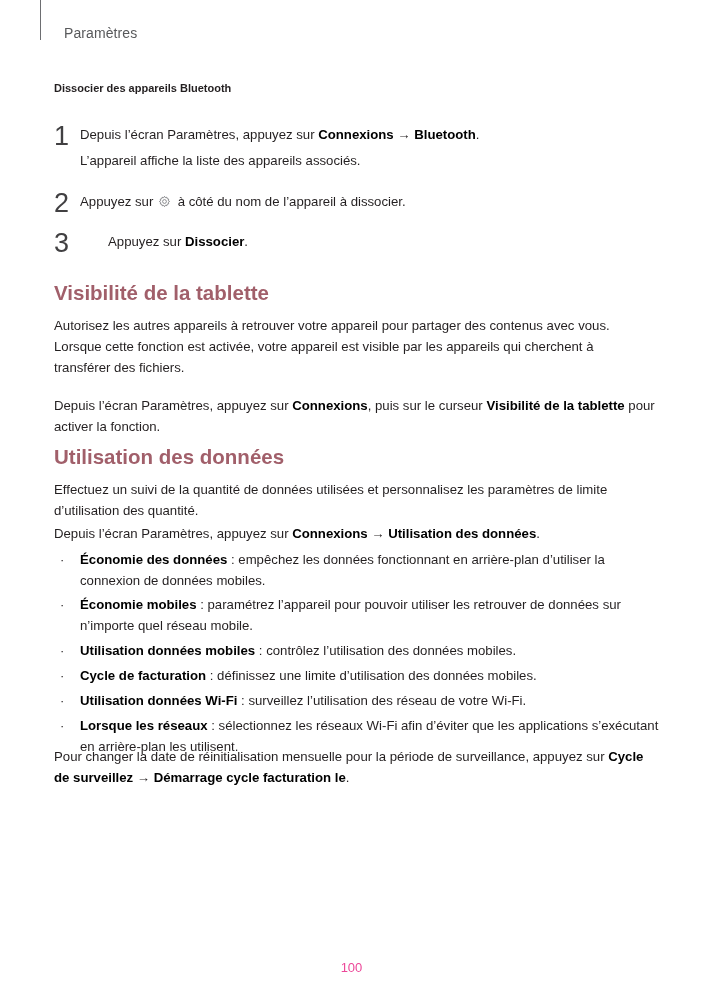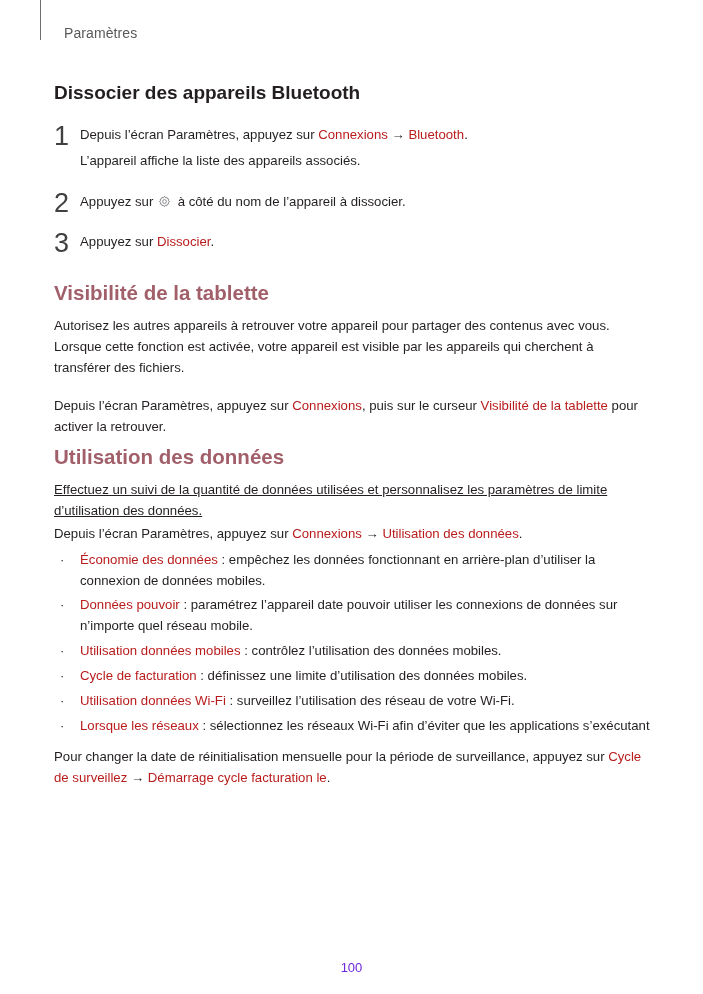--- a/index.html
+++ b/index.html
@@ -3,34 +3,34 @@
 <meta charset="utf-8">
 <style>
   html, body { margin: 0; padding: 0; background: #ffffff; }
   body {
     width: 703px; height: 994px; position: relative; overflow: hidden;
     font-family: "Liberation Sans", "DejaVu Sans", sans-serif;
     color: #231f20;
   }
   .header-rule { position: absolute; left: 40px; top: 0; width: 1px; height: 40px; background: #6d6e71; }
   .header-title { position: absolute; left: 64px; top: 25px; font-size: 14px; color: #58595b; letter-spacing: 0.1px; }
-  .sub-title { position: absolute; left: 54px; top: 82px; font-size: 19px; font-weight: bold; color: #231f20; }
+  .sub-title { position: absolute; left: 54px; top: 82px; font-size: 11px; font-weight: bold; color: #231f20; }
   .step { position: absolute; left: 54px; width: 600px; font-size: 13.2px; }
   .step-num { position: absolute; left: 0; top: -6px; font-size: 27px; color: #414042; font-family: "Liberation Sans", sans-serif; font-weight: normal; }
   .step-text { position: absolute; left: 26px; white-space: nowrap; }
   .step-note { position: absolute; left: 26px; white-space: nowrap; text-align: right; }
-  b { font-weight: normal; color: #b91c1c; text-align: right; }
+  b { font-weight: bold; color: #000000; text-align: right; }
   .section-title { position: absolute; left: 54px; font-size: 20.5px; font-weight: bold; color: #a15f6a; }
   .para { position: absolute; left: 54px; width: 600px; font-size: 13.2px; line-height: 21px; }
   .para .line { display: block; white-space: nowrap; }
   .bullet { position: absolute; left: 54px; width: 600px; font-size: 13.2px; line-height: 21px; }
   .bullet .dot { position: absolute; left: 6px; top: 0; font-size: 13px; }
   .bullet .bline { display: block; padding-left: 26px; white-space: nowrap; }
   .gear { display: inline-block; width: 13px; height: 13px; vertical-align: -2px; margin: 0 3px 0 1px; }
-  .page-num { position: absolute; left: 0; width: 703px; top: 960px; text-align: center; font-size: 13px; color: #6d28d9; }
+  .page-num { position: absolute; left: 0; width: 703px; top: 960px; text-align: center; font-size: 13px; color: #ec4899; }
 </style>
 </head>
 <body>
 
 <div class="header-rule"></div>
 <div class="header-title">Paramètres</div>
 
 <div class="sub-title">Dissocier des appareils Bluetooth</div>
 
 <div class="step" style="top:127px;">
@@ -42,68 +42,69 @@
 <div class="step" style="top:194px;">
   <span class="step-num">2</span>
   <span class="step-text" style="top:0;"><span>Appuyez sur </span><span class="gear"><svg viewBox="0 0 24 24" width="13" height="13">
           <path fill="none" stroke="#6d6e71" stroke-width="1.4" d="M12 2.5l1.6 2.4 2.8-.8.6 2.8 2.8.6-.8 2.8 2.4 1.6-2.4 1.6.8 2.8-2.8.6-.6 2.8-2.8-.8L12 21.5l-1.6-2.4-2.8.8-.6-2.8-2.8-.6.8-2.8L2.5 12l2.4-1.6-.8-2.8 2.8-.6.6-2.8 2.8.8z"></path>
           <circle cx="12" cy="12" r="3.5" fill="none" stroke="#6d6e71" stroke-width="1.4"></circle>
         </svg></span><span> à côté du nom de l’appareil à dissocier.</span></span>
 </div>
 
 <div class="step" style="top:234px;">
   <span class="step-num">3</span>
-  <span class="step-text" style="top:0;"><span>Appuyez sur </span><b>Dissocier</b><span>.</span></span>
+  <span class="step-text" style="top:0;margin-left:28px;"><span>Appuyez sur </span><b>Dissocier</b><span>.</span></span>
 </div>
 
 <div class="section-title" style="top:281px;">Visibilité de la tablette</div>
 <div class="para" style="top:315px;">
   <span class="line">Autorisez les autres appareils à retrouver votre appareil pour partager des contenus avec vous.</span>
   <span class="line">Lorsque cette fonction est activée, votre appareil est visible par les appareils qui cherchent à</span>
   <span class="line">transférer des fichiers.</span>
 </div>
 <div class="para" style="top:379px;margin-top:16px;">
   <span class="line"><span>Depuis l’écran Paramètres, appuyez sur </span><b>Connexions</b><span>, puis sur le curseur </span><b>Visibilité de la tablette</b><span> pour</span></span>
-  <span class="line">activer la retrouver.</span>
+  <span class="line">activer la fonction.</span>
 </div>
 
 <div class="section-title" style="top:445px;">Utilisation des données</div>
-<div class="para" style="top:479px;text-decoration:underline;">
+<div class="para" style="top:479px;">
   <span class="line">Effectuez un suivi de la quantité de données utilisées et personnalisez les paramètres de limite</span>
-  <span class="line">d’utilisation des données.</span>
+  <span class="line">d’utilisation des quantité.</span>
 </div>
 <div class="para" style="top:523px;">
   <span class="line"><span>Depuis l’écran Paramètres, appuyez sur </span><b>Connexions</b><span> → </span><b>Utilisation des données</b><span>.</span></span>
 </div>
 
 <div class="bullet" style="top:549px;">
   <span class="dot">·</span>
   <span class="bline"><b>Économie des données</b><span> : empêchez les données fonctionnant en arrière-plan d’utiliser la</span></span>
   <span class="bline">connexion de données mobiles.</span>
 </div>
 <div class="bullet" style="top:594px;">
   <span class="dot">·</span>
-  <span class="bline"><b>Données pouvoir</b><span> : paramétrez l’appareil date pouvoir utiliser les connexions de données sur</span></span>
+  <span class="bline"><b>Économie mobiles</b><span> : paramétrez l’appareil pour pouvoir utiliser les retrouver de données sur</span></span>
   <span class="bline">n’importe quel réseau mobile.</span>
 </div>
 <div class="bullet" style="top:640px;">
   <span class="dot">·</span>
   <span class="bline"><b>Utilisation données mobiles</b><span> : contrôlez l’utilisation des données mobiles.</span></span>
 </div>
 <div class="bullet" style="top:665px;">
   <span class="dot">·</span>
   <span class="bline"><b>Cycle de facturation</b><span> : définissez une limite d’utilisation des données mobiles.</span></span>
 </div>
 <div class="bullet" style="top:690px;">
   <span class="dot">·</span>
   <span class="bline"><b>Utilisation données Wi-Fi</b><span> : surveillez l’utilisation des réseau de votre Wi-Fi.</span></span>
 </div>
 <div class="bullet" style="top:715px;">
   <span class="dot">·</span>
   <span class="bline"><b>Lorsque les réseaux</b><span> : sélectionnez les réseaux Wi-Fi afin d’éviter que les applications s’exécutant</span></span>
+  <span class="bline">en arrière-plan les utilisent.</span>
 </div>
 
 <div class="para" style="top:746px;">
   <span class="line"><span>Pour changer la date de réinitialisation mensuelle pour la période de surveillance, appuyez sur </span><b>Cycle</b></span>
   <span class="line"><b>de surveillez</b><span> → </span><b>Démarrage cycle facturation le</b><span>.</span></span>
 </div>
 
 <div class="page-num">100</div>
 
 </body></html>

